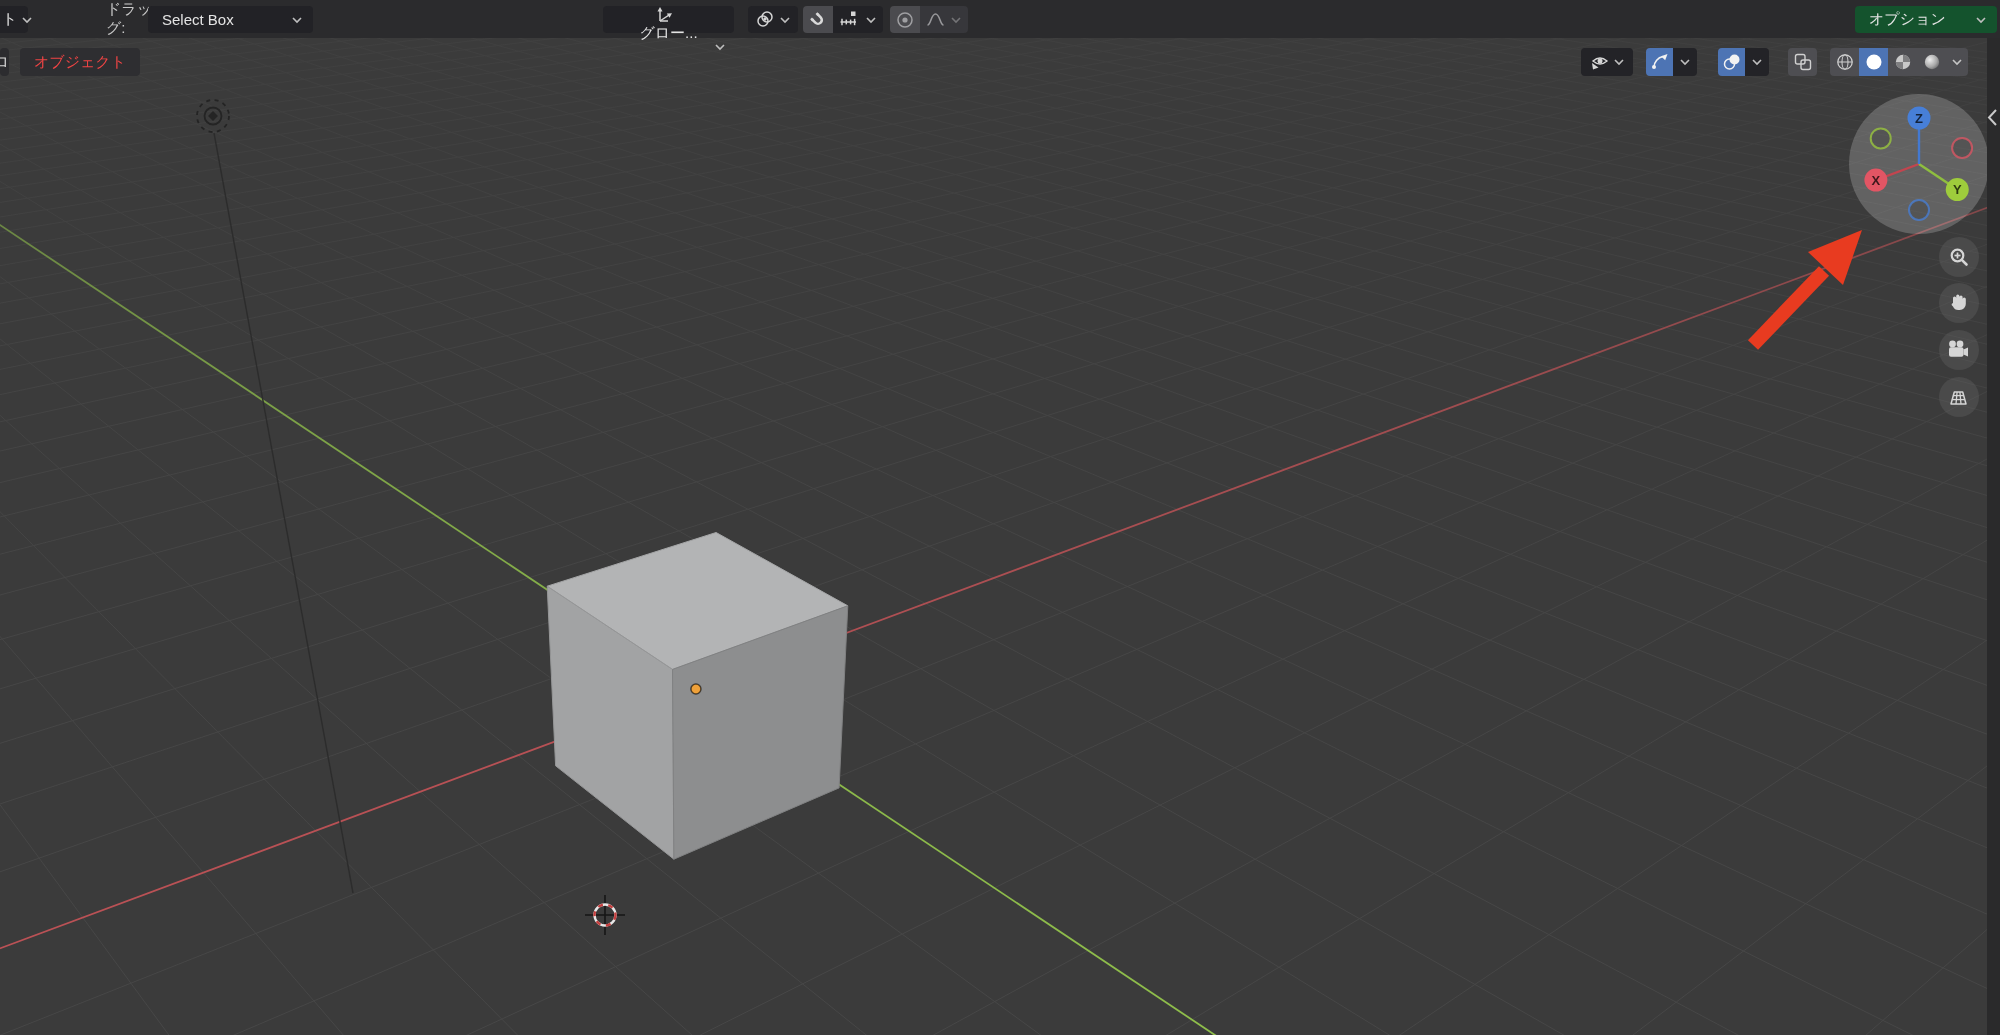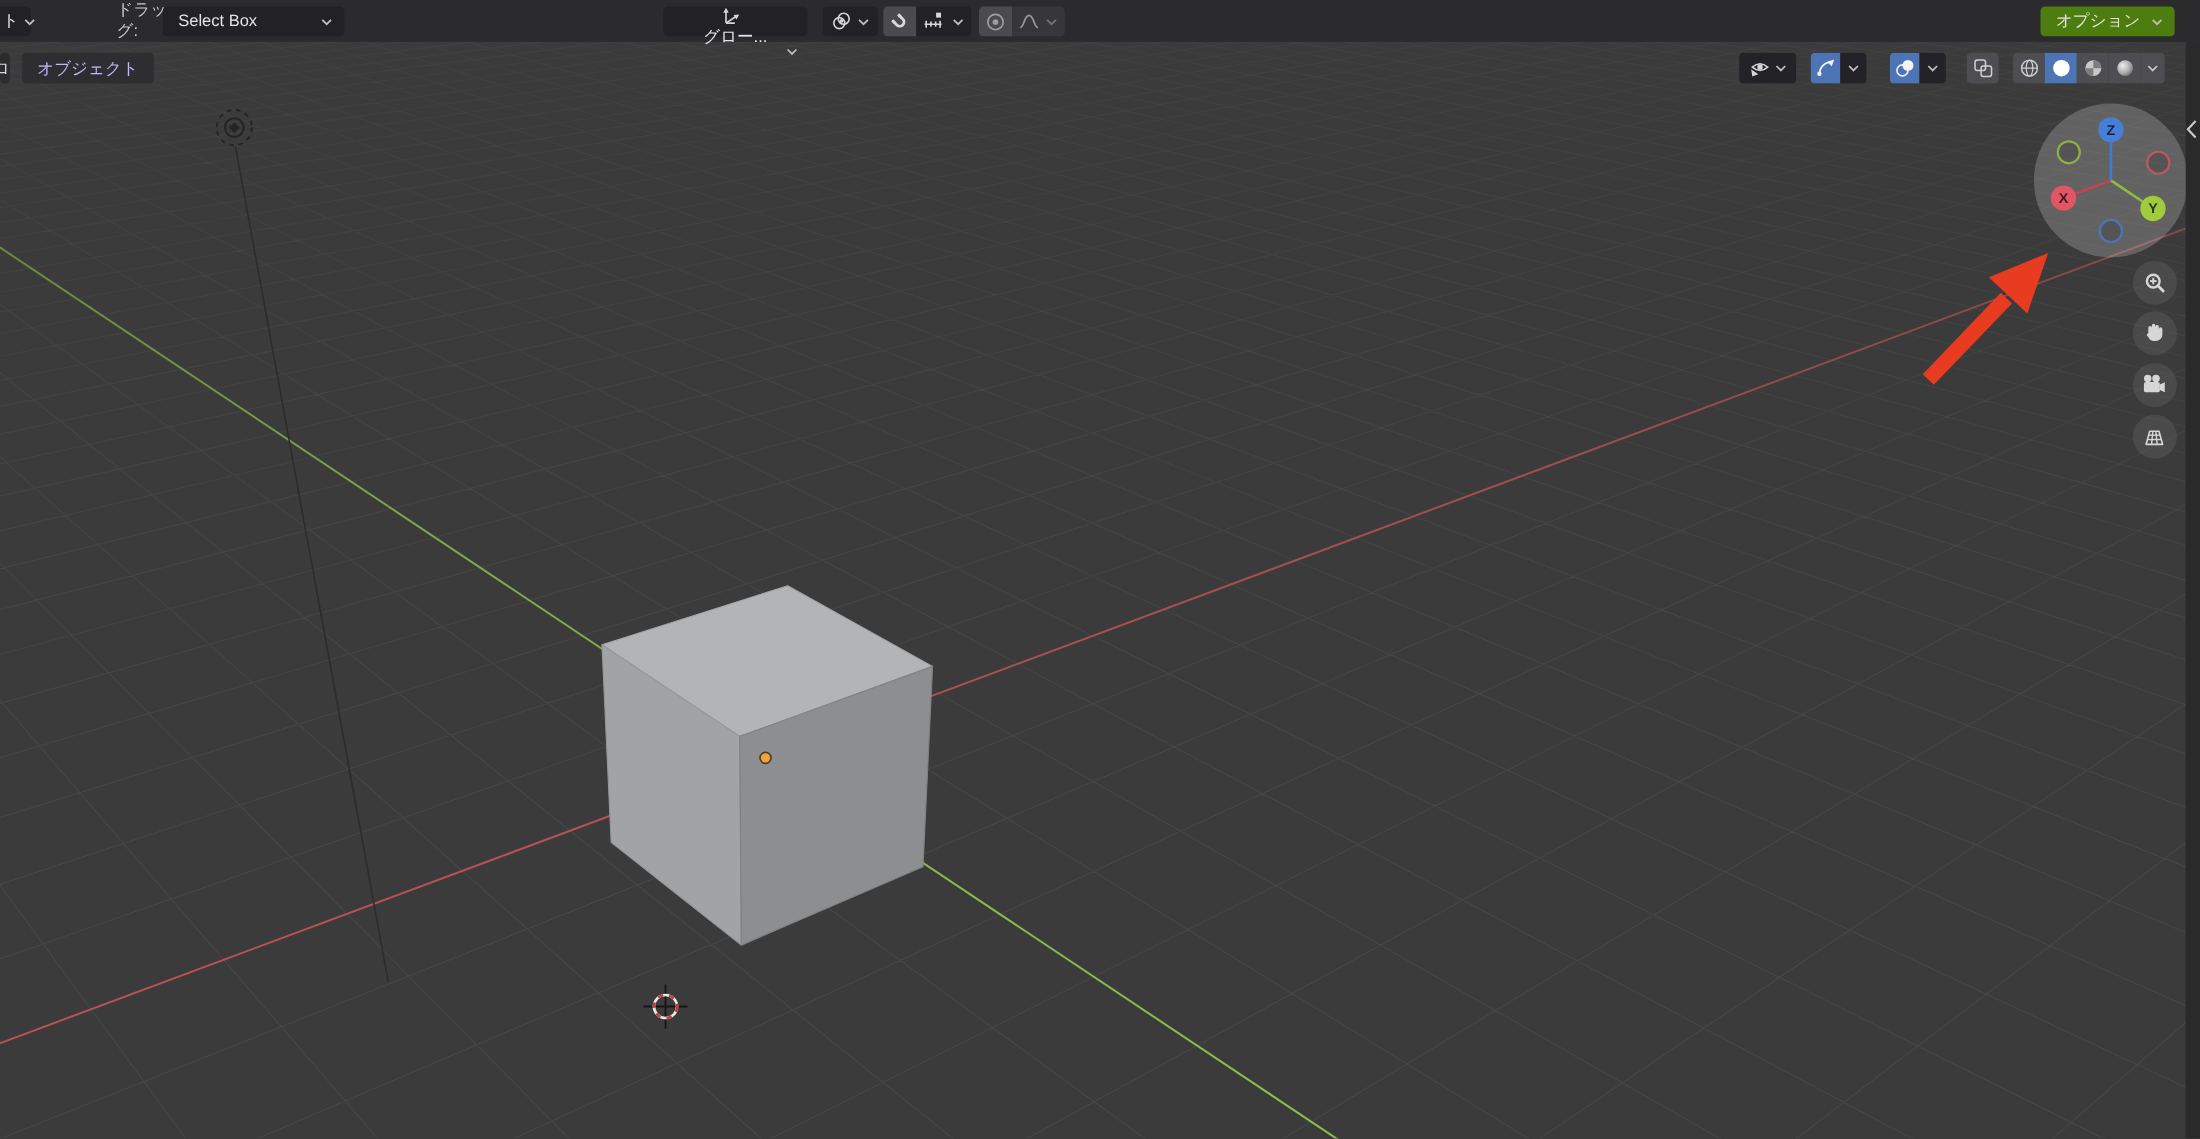--- a/index.html
+++ b/index.html
@@ -27,21 +27,21 @@
   .btxt{color:#e4e4e4;}
   
   .hdr2 .btn{top:48px;height:28px;}
   .grp{position:absolute;top:48px;height:28px;display:flex;border-radius:4px;overflow:hidden;}
   .seg{display:flex;align-items:center;justify-content:center;height:28px;box-sizing:border-box;}
   .seg.dark{background:#232327;}
   .seg.blue{background:#4d74b4;}
   .seg.gray{background:#4e4e52;}
   .frag1{border-radius:0 4px 4px 0;padding-left:2px;}
   .frag2{overflow:hidden;background:#2c2c2f;}
-  .objmenu{background:#2e2e31;justify-content:center;color:#c4b5fd;}
+  .objmenu{background:#2e2e31;justify-content:center;color:#ef4444;}
 </style>
 </head>
 <body>
 
 <svg id="scene" width="2000" height="1035" viewBox="0 0 2000 1035">
     <rect x="0" y="0" width="2000" height="1035" fill="#3b3b3b"></rect>
     <g>
       <path d="M1024.9 -101.8L-1182.1 107.5M1042.1 -99.7L-1188.4 115.3M1059.5 -97.6L-1194.8 123.4M1077.3 -95.4L-1201.5 131.8M1095.4 -93.2L-1208.5 140.5M1113.9 -90.9L-1215.7 149.5M1132.7 -88.6L-1223.2 158.9M1151.9 -86.2L-1231.1 168.7M1171.5 -83.8L-1239.2 178.9M1191.5 -81.4L-1247.7 189.5M1211.8 -78.9L-1256.5 200.5M1232.6 -76.3L-1265.7 212.0M1253.8 -73.7L-1275.3 224.1M1275.5 -71.0L-1285.4 236.7M1297.6 -68.3L-1295.9 249.8M1320.1 -65.6L-1306.9 263.6M1343.2 -62.7L-1318.5 278.1M1366.7 -59.8L-1330.7 293.3M1390.8 -56.9L-1343.4 309.3M1415.4 -53.8L-1356.9 326.1M1440.6 -50.8L-1371.0 343.8M1466.3 -47.6L-1386.0 362.5M1492.6 -44.4L-1401.8 382.3M1519.5 -41.1L-1418.5 403.2M1547.1 -37.7L-1436.3 425.4M1575.3 -34.2L-1455.1 449.0M1604.1 -30.7L-1475.2 474.1M1633.7 -27.0L-1496.6 500.9M1664.0 -23.3L-1519.5 529.5M1695.1 -19.5L-1544.0 560.2M1726.9 -15.6L-1570.3 593.1M1759.6 -11.6L-1598.7 628.6M1793.1 -7.4L-1629.3 666.9M1827.5 -3.2L-1662.5 708.4M1862.7 1.1L-1698.5 753.5M1899.0 5.6L-1737.9 802.7M1936.2 10.1L-1780.9 856.6M1974.5 14.8L-1828.3 915.8M2013.8 19.7L-1880.6 981.3M2054.2 24.6L-1938.8 1054.1M2095.8 29.8L-2003.8 1135.4M2138.7 35.0L-2076.9 1226.8M2182.8 40.4L-2159.7 1330.4M2228.2 46.0L-2254.3 1448.8M2275.0 51.8L-2363.5 1585.4M2323.3 57.7L-2490.8 1744.7M2424.5 70.1L-2821.7 2158.6M2477.5 76.7L-3042.1 2434.4M2532.4 83.4L-3317.5 2778.9M2589.0 90.4L-3671.3 3221.5M2647.7 97.6L-4142.5 3811.0M2708.3 105.0L-4801.3 4635.1M2771.1 112.7L-5787.4 5868.8M2836.2 120.7L-7425.6 7918.2M2903.7 129.0L-9789.4 11212.6M2973.7 137.6L-7817.8 11212.7M3046.3 146.5L-5846.1 11212.8M3121.8 155.8L-3874.4 11212.9M827.1 -104.9L3668.4 280.4M809.5 -103.4L3672.9 291.8M791.6 -101.9L3677.5 303.6M773.4 -100.3L3682.3 315.8M755.0 -98.7L3687.3 328.6M736.3 -97.1L3692.5 341.8M717.4 -95.5L3697.9 355.6M698.2 -93.8L3703.5 370.0M678.7 -92.1L3709.4 385.0M659.0 -90.4L3715.5 400.7M639.0 -88.7L3722.0 417.0M618.6 -86.9L3728.7 434.1M598.0 -85.1L3735.7 452.0M577.1 -83.3L3743.0 470.8M555.8 -81.5L3750.8 490.4M534.3 -79.6L3758.9 511.1M512.4 -77.7L3767.4 532.9M490.2 -75.8L3776.4 555.8M467.6 -73.9L3785.8 579.9M444.7 -71.9L3795.8 605.4M421.5 -69.9L3806.4 632.4M397.8 -67.8L3817.6 661.0M373.8 -65.8L3829.5 691.3M349.4 -63.7L3842.2 723.5M324.6 -61.5L3855.6 757.9M299.5 -59.3L3870.0 794.5M273.9 -57.1L3885.4 833.7M247.9 -54.9L3901.9 875.8M221.4 -52.6L3919.6 921.0M194.5 -50.3L3938.7 969.7M167.2 -47.9L3959.3 1022.4M139.3 -45.5L3981.7 1079.5M111.1 -43.1L4006.1 1141.7M82.3 -40.6L4032.7 1209.6M53.0 -38.0L4061.9 1284.0M23.2 -35.5L4094.1 1366.1M-7.2 -32.8L4129.7 1456.9M-38.0 -30.2L4169.4 1558.0M-69.5 -27.5L4213.8 1671.2M-101.5 -24.7L4263.8 1798.9M-134.1 -21.9L4320.7 1944.0M-167.3 -19.0L4385.9 2110.3M-201.2 -16.1L4461.4 2302.8M-235.6 -13.1L4549.9 2528.3M-270.8 -10.1L4654.9 2796.1M-306.6 -7.0L4781.6 3119.3M-380.4 -0.6L5134.2 4018.4M-418.4 2.7L5389.7 4670.0M-457.1 6.0L5735.3 5551.4M-496.7 9.5L6228.8 6810.0M-537.0 12.9L6991.1 8754.1M-578.2 16.5L7634.9 11213.5M-620.3 20.1L6160.4 11213.4M-663.2 23.9L4685.9 11213.4M-707.1 27.6L3211.4 11213.3M-751.9 31.5L1736.9 11213.2M-797.7 35.5L262.4 11213.2M-844.6 39.5L-1212.0 11213.1" stroke="#474747" stroke-width="1" fill="none"></path>
     </g>
     <g>
@@ -203,21 +203,21 @@
 
   <div class="btn dimbtn" style="left:920px;width:48px;padding:0 6px;border-radius:0 4px 4px 0;">
     <svg class="ic" width="19" height="17">
       <path d="M1.5 14 C5 14 5 3 9.5 3 C14 3 14 14 17.5 14" fill="none" stroke="#98989b" stroke-width="1.6"></path>
     </svg>
     <svg class="chev" width="12" height="8">
         <polyline points="2,2 6,6 10,2" fill="none" stroke="#737376" stroke-width="1.6"></polyline>
       </svg>
   </div>
 
-  <div class="btn" style="left:1855px;width:122px;padding:0 10px 0 14px;background:#4d7c0f;justify-content:center;">
+  <div class="btn" style="left:1855px;width:142px;padding:0 10px 0 14px;background:#14532d;justify-content:center;">
     <span class="btxt">オプション</span>
     <svg class="chev" width="12" height="8">
         <polyline points="2,2 6,6 10,2" fill="none" stroke="#bfbfbf" stroke-width="1.6"></polyline>
       </svg>
   </div>
 </div>
 
 <div class="hdr2">
 
   <div class="btn frag2" style="left:0;width:9px;justify-content:flex-end;">

